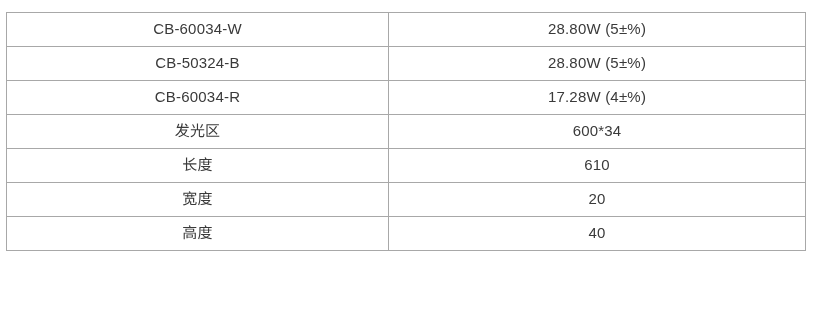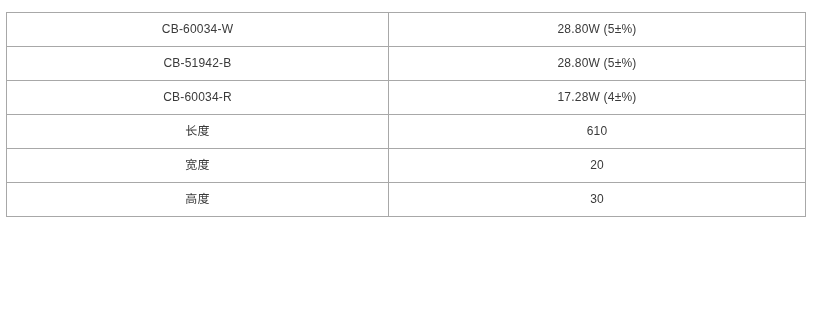--- a/index.html
+++ b/index.html
@@ -31,21 +31,21 @@
   }
 
   table.spec-table col.col-param { width: 382px; }
   table.spec-table col.col-value { width: 417px; }
 
   table.spec-table td {
     height: 33px;
     border: 1px solid #a8a8a8;
     text-align: center;
     vertical-align: middle;
-    font-size: 12px;
+    font-size: 15px;
     line-height: 1.25;
     color: #3a3a3a;
     padding: 0 4px;
     white-space: nowrap;
     overflow: hidden;
   }
 
   table.spec-table td.param-cell {
     letter-spacing: 0.2px;
   }
@@ -63,34 +63,38 @@
     <colgroup>
       <col class="col-param">
       <col class="col-value">
     </colgroup>
     <tbody>
       <tr>
         <td class="param-cell">CB-60034-W</td>
         <td class="value-cell">28.80W (5±%)</td>
       </tr>
       <tr>
-        <td class="param-cell">CB-51942-B</td>
+        <td class="param-cell">CB-50324-B</td>
         <td class="value-cell">28.80W (5±%)</td>
       </tr>
       <tr>
         <td class="param-cell">CB-60034-R</td>
         <td class="value-cell">17.28W (4±%)</td>
+      </tr>
+      <tr>
+        <td class="param-cell">发光区</td>
+        <td class="value-cell">600*34</td>
       </tr>
       <tr>
         <td class="param-cell">长度</td>
         <td class="value-cell">610</td>
       </tr>
       <tr>
         <td class="param-cell">宽度</td>
         <td class="value-cell">20</td>
       </tr>
       <tr>
         <td class="param-cell">高度</td>
-        <td class="value-cell">30</td>
+        <td class="value-cell">40</td>
       </tr>
     </tbody>
   </table>
 </div>
 
 </body></html>

